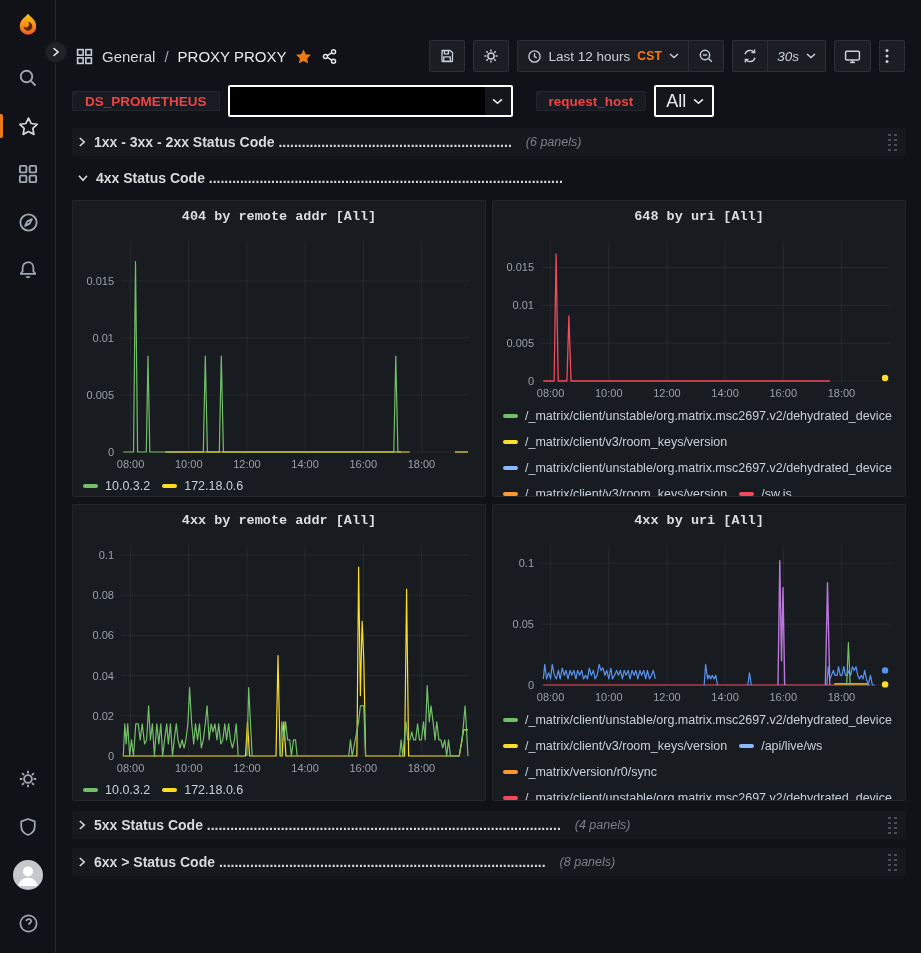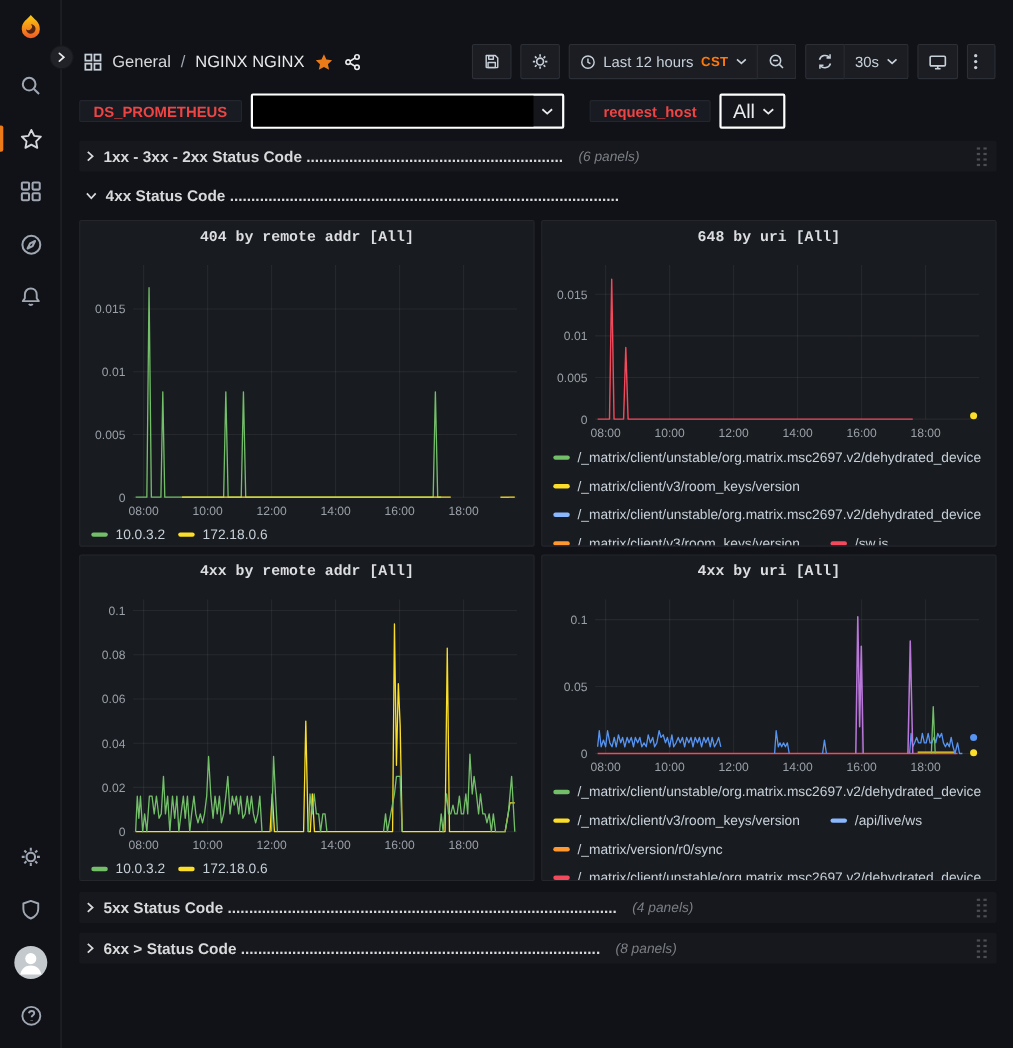--- a/index.html
+++ b/index.html
@@ -48,21 +48,21 @@
   .crumb-title { color:#e9eaeb; font-size:15px; }
   .tb-right { margin-left:auto; display:flex; align-items:center; gap:8px; }
   .tb-btn {
     height:32px; min-width:34px; padding:0 9px; background:#1b1d23;
     border:1px solid #2c2f36; border-radius:2px;
     display:flex; align-items:center; justify-content:space-between; gap:7px;
     color:#c7d0d9; font-size:13.5px; white-space:nowrap;
   }
   .tb-group { display:flex; }
   .tb-group .tb-btn:first-child { border-radius:2px 0 0 2px; }
-  .tb-group .tb-btn + .tb-btn { border-left:none; border-radius:0 2px 2px 0; }
+  .tb-group .tb-btn + .tb-btn { border-left:none; border-radius:0 2px 2px 0;font-style:italic; }
   .tz { color:#ff780a; font-weight:700; font-size:12px; letter-spacing:.3px; }
 
   
   .varbar { height:42px; display:flex; align-items:center; gap:8px; padding:0 16px; flex:none; }
   .var-label {
     height:20px; padding:0 12px; display:flex; align-items:center;
     background:#181b22; border:1px solid #24262e; border-radius:2px;
     color:#ef4444; font-size:13.5px; font-weight:600;
   }
   .var-value {
@@ -97,21 +97,21 @@
   .panels { display:grid; grid-template-columns:1fr 1fr; gap:7px 6px; margin-top:8px; }
   .panel {
     height:297px; background:#181b1f; border:1px solid #25262c; border-radius:2px;
     display:flex; flex-direction:column; overflow:hidden;
   }
   .panel-header { height:30px; flex:none; display:flex; align-items:center; justify-content:center;font-family:Liberation Mono, monospace; }
   .panel-title { color:#dcdde0; font-size:13.5px; font-weight:600; }
   .chart { padding:0 8px; line-height:0; flex:none; }
   .legend { padding:0 10px; font-size:12.5px; color:#c7d0d9; overflow:hidden; }
   .legend.single { height:24px; }
-  .legend.multi { flex:1; display:flex; flex-wrap:wrap; align-content:flex-start; column-gap:16px; }
+  .legend.multi { flex:1; display:flex; flex-wrap:wrap; align-content:flex-start; }
   .legend-item { display:inline-flex; align-items:center; margin-right:12px; line-height:26px; white-space:nowrap; }
   .legend.single .legend-item { line-height:24px; }
   .swatch { width:15px; height:4px; border-radius:2px; margin-right:7px; flex:none; }
 
   .icon { display:flex; align-items:center; }
 </style>
 </head>
 <body>
 
 <aside class="sidebar">
@@ -218,21 +218,21 @@
       <span class="icon" style="color:#c7d0d9">
         <svg width="17" height="17" viewBox="0 0 16 16" fill="none" stroke="currentColor" stroke-width="1.5">
           <rect x="1.5" y="1.5" width="5.2" height="5.2"></rect>
             <rect x="9.3" y="1.5" width="5.2" height="5.2"></rect>
           <rect x="1.5" y="9.3" width="5.2" height="5.2"></rect>
             <rect x="9.3" y="9.3" width="5.2" height="5.2"></rect>
         </svg>
         </span>
       <span class="crumb-section">General</span>
       <span class="crumb-sep">/</span>
-      <span class="crumb-title">NGINX NGINX</span>
+      <span class="crumb-title">PROXY PROXY</span>
       <span class="icon">
         <svg width="17" height="17" viewBox="0 0 16 16">
           <polygon points="8,1.3 10.1,5.8 15,6.4 11.4,9.8 12.4,14.6 8,12.2 3.6,14.6 4.6,9.8 1,6.4 5.9,5.8" fill="#eb7b18"></polygon>
         </svg>
         </span>
       <span class="icon" style="color:#e9eaeb">
         <svg width="17" height="17" viewBox="0 0 16 16" fill="none" stroke="currentColor" stroke-width="1.4">
           <circle cx="11.8" cy="3.6" r="1.9"></circle>
             <circle cx="4.2" cy="8" r="1.9"></circle>
             <circle cx="11.8" cy="12.4" r="1.9"></circle>

